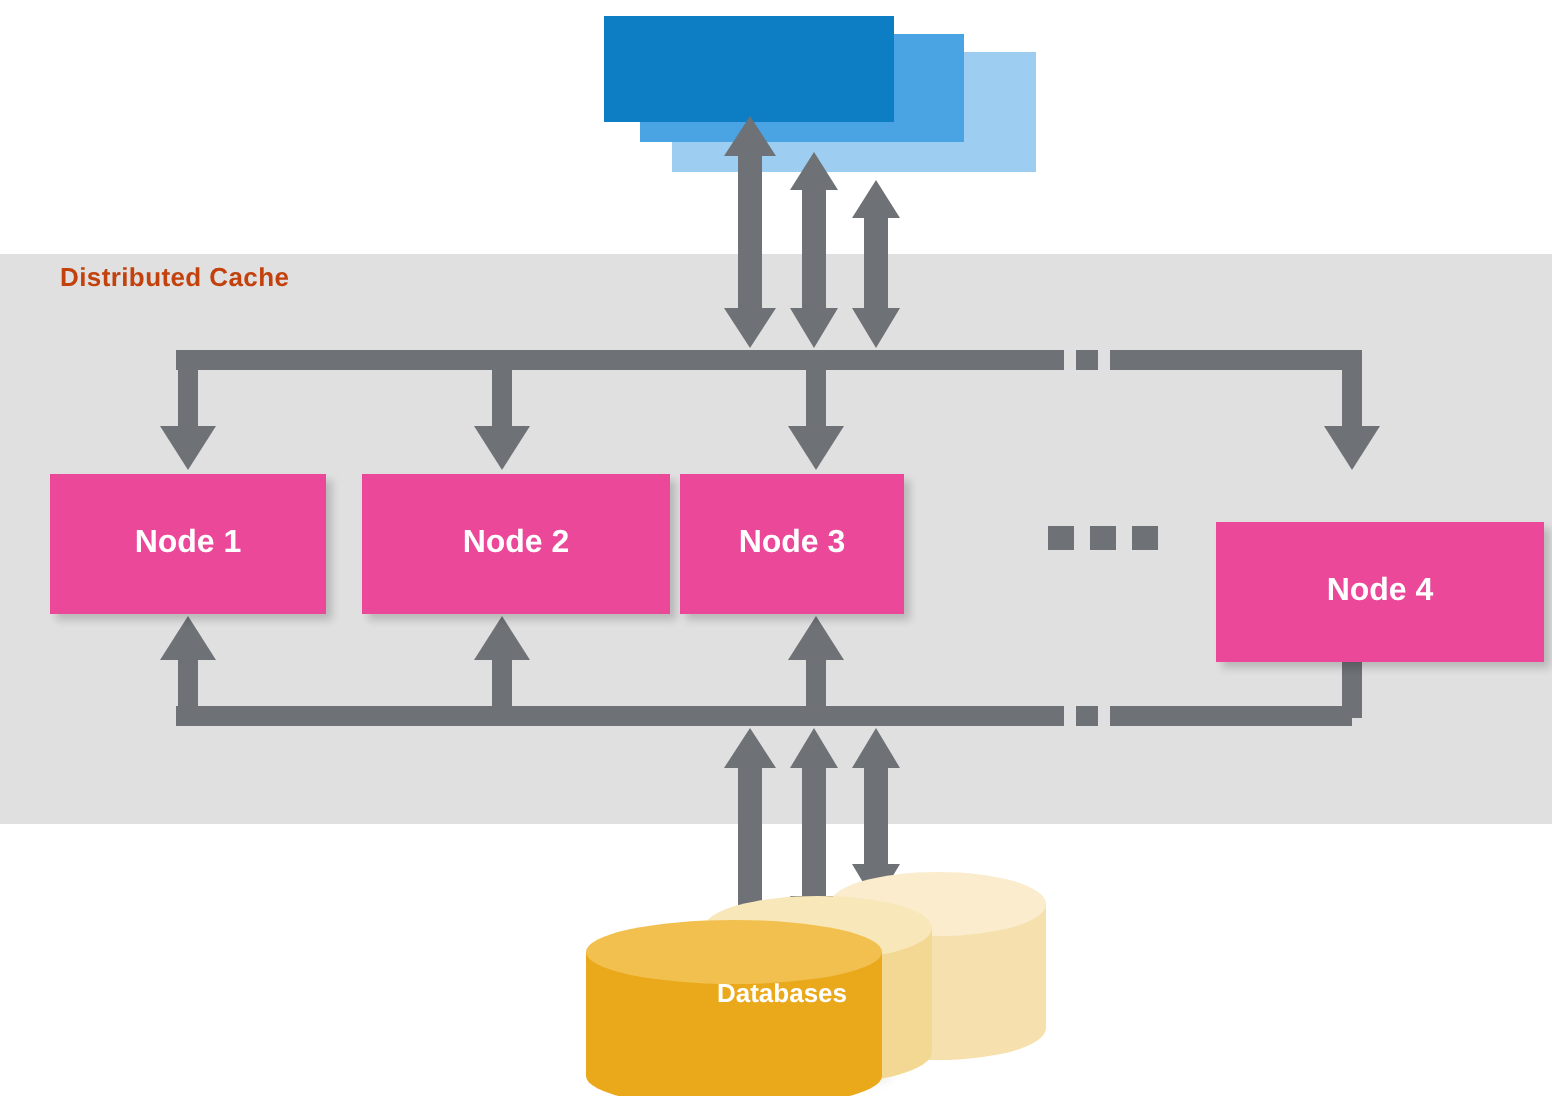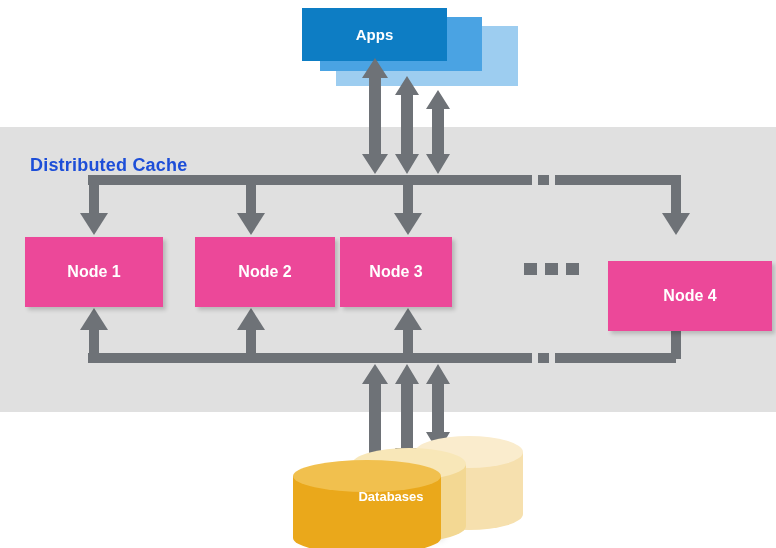--- a/index.html
+++ b/index.html
@@ -23,24 +23,24 @@
     position: absolute;
     left: 0;
     top: 127px;
     width: 776px;
     height: 285px;
     background: #e0e0e0;
   }
   .cache-title {
     position: absolute;
     left: 30px;
-    top: 155px;
-    font-size: 18px;
+    top: 131px;
+    font-size: 13px;
     font-weight: bold;
-    color: #1d4ed8;
+    color: #c2410c;
     letter-spacing: 0.2px;
     white-space: nowrap;
   }
 
   
   .apps-back {
     position: absolute;
     left: 336px;
     top: 26px;
     width: 182px;
@@ -85,21 +85,21 @@
     background: #ec4899;
     box-shadow: 3px 3px 4px rgba(0,0,0,0.18);
     display: flex;
     align-items: center;
     justify-content: center;
     color: #ffffff;
     font-size: 16px;
     font-weight: bold;
   }
   .node-1 { left: 25px;  width: 138px; }
-  .node-2 { left: 195px; width: 140px; }
+  .node-2 { left: 181px; width: 154px; }
   .node-3 { left: 340px; width: 112px; }
   .node-4 { left: 608px; width: 164px; margin-top: 24px; }
 
   
   .cyl {
     position: absolute;
   }
   .cyl .body {
     position: absolute;
     left: 0;
@@ -179,21 +179,20 @@
 <body>
 
 <div id="stage">
 
   <div class="cache-band"></div>
   <div class="cache-title">Distributed Cache</div>
 
   <div class="apps-back"></div>
   <div class="apps-mid"></div>
   <div class="apps-front"></div>
-  <div class="apps-label">Apps</div>
 
   <svg class="arrows" viewBox="0 0 776 548">
     <defs>
       <filter id="sh" x="-40%" y="-40%" width="200%" height="200%">
         <feDropShadow dx="2" dy="2" stdDeviation="1.6" flood-color="#000000" flood-opacity="0.17"></feDropShadow>
       </filter>
     </defs>
 
     <g fill="#6e7277">
 

